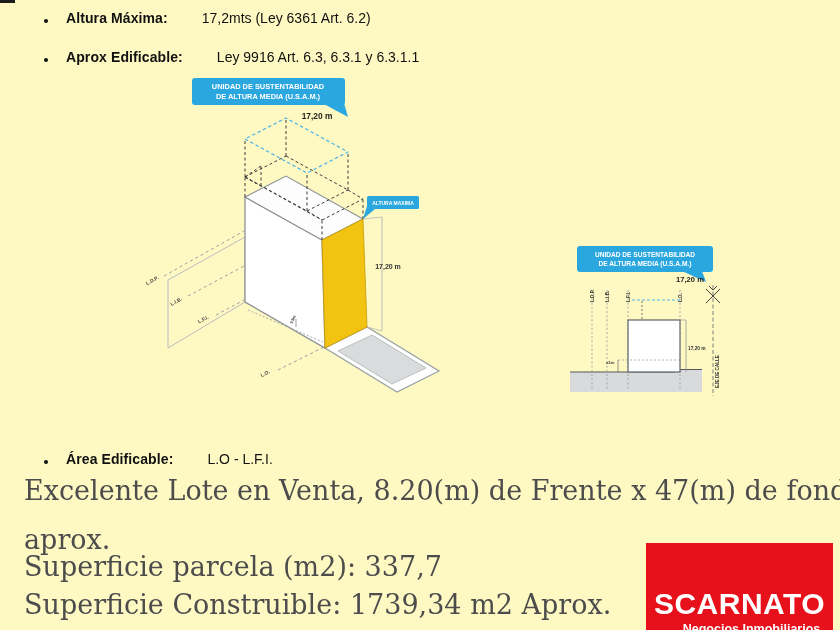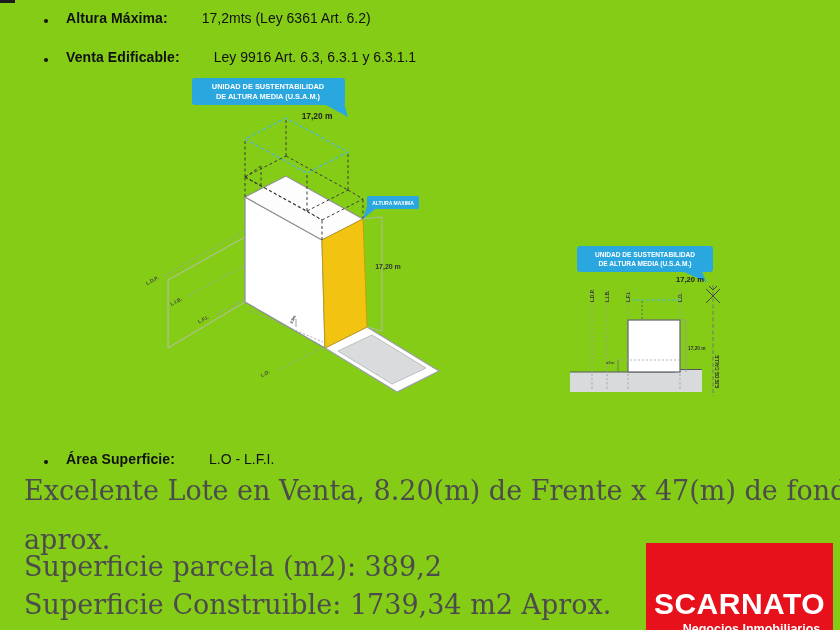--- a/index.html
+++ b/index.html
@@ -1,16 +1,16 @@
 <!DOCTYPE html>
 <html><head>
 <meta charset="utf-8">
 <style>
   html,body{margin:0;padding:0;background:#fff;}
-  #page{position:relative;width:840px;height:630px;background:#84cc16;overflow:hidden;
+  #page{position:relative;width:840px;height:630px;background:#fef9c3;overflow:hidden;
         font-family:"Liberation Sans",sans-serif;}
   .corner-mark{position:absolute;left:0;top:0;width:15px;height:3px;background:#1c1c1c;}
   .spec-row{position:absolute;display:flex;align-items:flex-start;font-size:14px;color:#111;}
   .spec-dot{width:4px;height:4px;border-radius:50%;background:#111;margin-top:9px;margin-right:18px;}
   .spec-label{font-weight:bold;letter-spacing:.1px;}
   .spec-value{margin-left:34px;}
   .diagram{position:absolute;}
   .listing-line{position:absolute;left:24px;white-space:nowrap;
                 font-family:"DejaVu Serif","Liberation Serif",serif;
                 font-size:27px;color:#4c4c4c;}
@@ -28,26 +28,26 @@
 
   <div class="corner-mark"></div>
 
   <div class="spec-row" style="left:44px;top:10px;">
     <div class="spec-dot"></div>
     <span class="spec-label">Altura Máxima:</span>
     <span class="spec-value">17,2mts (Ley 6361 Art. 6.2)</span>
   </div>
   <div class="spec-row" style="left:44px;top:49px;">
     <div class="spec-dot"></div>
-    <span class="spec-label">Venta Edificable:</span>
+    <span class="spec-label">Aprox Edificable:</span>
     <span class="spec-value">Ley 9916 Art. 6.3, 6.3.1 y 6.3.1.1</span>
   </div>
   <div class="spec-row" style="left:44px;top:451px;">
     <div class="spec-dot"></div>
-    <span class="spec-label">Área Superficie:</span>
+    <span class="spec-label">Área Edificable:</span>
     <span class="spec-value">L.O - L.F.I.</span>
   </div>
 
   <div class="diagram" style="left:120px;top:70px;width:340px;height:330px;">
     <svg width="340" height="330" viewBox="0 0 340 330">
 
       <g>
         <polygon points="202,33 224,33 228,47" fill="#2ba7e0"></polygon>
         <rect x="72" y="8" width="153" height="27" rx="3" fill="#2ba7e0"></rect>
         <text x="148" y="19" text-anchor="middle" font-size="7.4" font-weight="bold" fill="#fff">UNIDAD DE SUSTENTABILIDAD</text>
@@ -179,21 +179,21 @@
         <line x1="56" y1="120" x2="56" y2="132" stroke="#666" stroke-width="0.7"></line>
         <text x="44" y="123.5" font-size="4.2" font-weight="bold" fill="#444">±3m</text>
       </g>
 
       <text transform="rotate(-90 157,148)" x="157" y="148" font-size="4.6" font-weight="bold" fill="#333">EJE DE CALLE</text>
     </svg>
   </div>
 
   <div class="listing-line" style="top:475px;">Excelente Lote en Venta, 8.20(m) de Frente x 47(m) de fondo</div>
   <div class="listing-line" style="top:512px;margin-top:12px;">aprox.</div>
-  <div class="listing-line" style="top:551px;">Superficie parcela (m2): 389,2</div>
+  <div class="listing-line" style="top:551px;">Superficie parcela (m2): 337,7</div>
   <div class="listing-line" style="top:589px;">Superficie Construible: 1739,34 m2 Aprox.</div>
 
   <div class="logo">
     <span class="logo-name">SCARNATO</span>
     <span class="logo-tagline">Negocios Inmobiliarios</span>
   </div>
 
 </div>
 
 </body></html>

